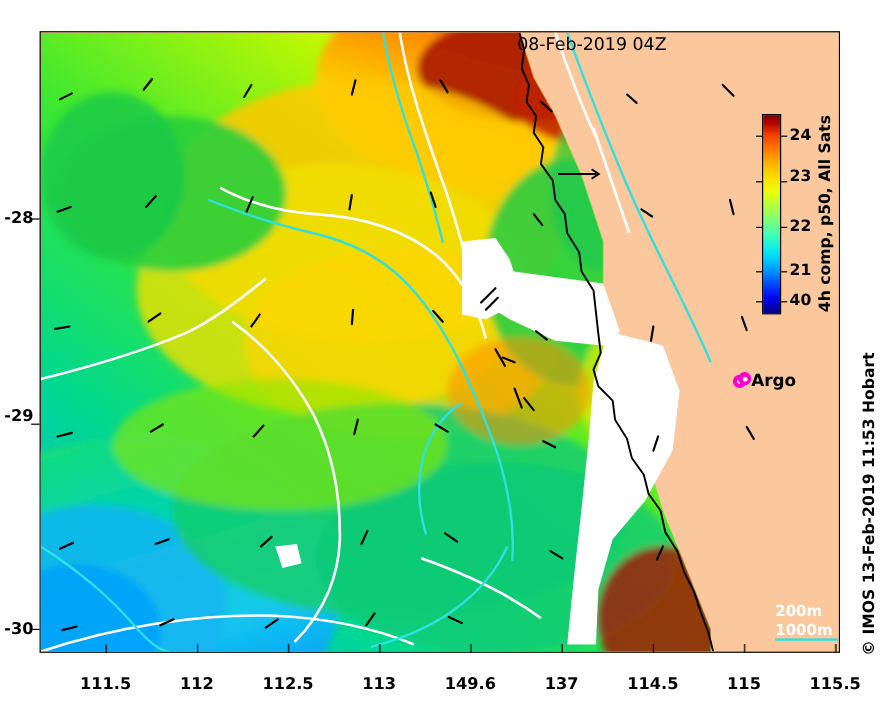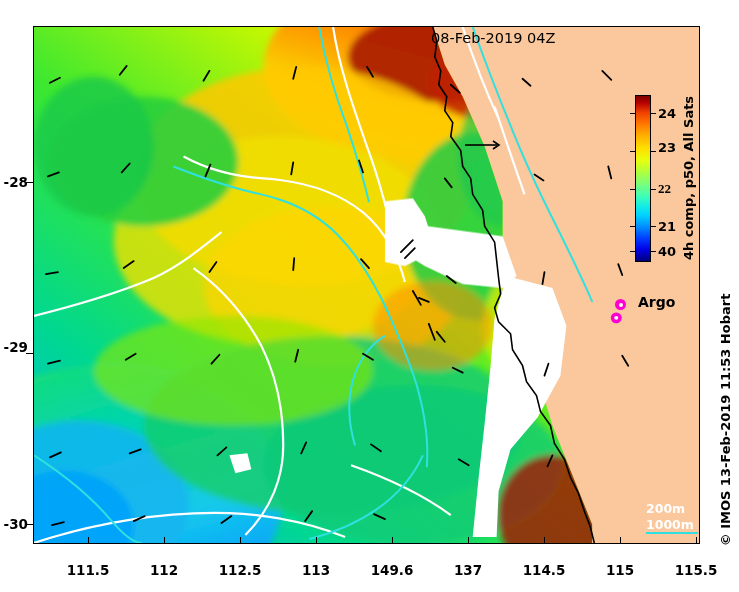--- a/index.html
+++ b/index.html
@@ -39,22 +39,22 @@
           #F04000 90%, #B40000 96%, #7F0000 100%);}
   .cbtick{position:absolute;width:5px;height:1px;background:#000;left:630px;}
   .cbtick2{position:absolute;width:5px;height:1px;background:#000;left:651px;}
   .cblab{position:absolute;left:658px;font-size:13px;font-weight:bold;
          color:#000;transform:translateY(-50%);}
   #cbtitle{position:absolute;left:688px;top:178px;font-size:13px;
            font-weight:bold;color:#000;white-space:nowrap;
            transform:translate(-50%,-50%) rotate(-90deg);}
 
   
-  #argo-legend{position:absolute;left:615px;top:294px;
-               display:flex;align-items:flex-end;gap:12px;}
+  #argo-legend{position:absolute;left:615px;top:310px;
+               display:flex;align-items:flex-start;}
   #argo-dot{width:11px;height:11px;border-radius:50%;
             background:#FF00D0;position:relative;}
   #argo-dot::after{content:"";position:absolute;left:3.5px;top:3.5px;
             width:4px;height:4px;background:#fff;border-radius:50%;}
   #argo-text{font-size:14px;font-weight:bold;color:#000;}
 
   
   #bathy{position:absolute;left:645px;top:500px;font-size:12.5px;
          color:#ffffff;line-height:16px;font-weight:bold;white-space:nowrap;}
   #bathy .c1000{color:#ffffff;}
@@ -297,21 +297,21 @@
   <div class="cbtick" style="top:226px;"></div>
   <div class="cbtick" style="top:251px;"></div>
   <div class="cbtick2" style="top:113px;"></div>
   <div class="cbtick2" style="top:151px;"></div>
   <div class="cbtick2" style="top:189px;"></div>
   <div class="cbtick2" style="top:226px;"></div>
   <div class="cbtick2" style="top:251px;"></div>
 
   <div class="cblab" style="top:113px;">24</div>
   <div class="cblab" style="top:137px;margin-top:10px;">23</div>
-  <div class="cblab" style="top:189px;font-family:Liberation Serif, serif;">22</div>
+  <div class="cblab" style="top:189px;">22</div>
   <div class="cblab" style="top:226px;">21</div>
   <div class="cblab" style="top:251px;">40</div>
 
   <div id="cbtitle">4h comp, p50, All Sats</div>
 
   <div id="argo-legend">
     <div id="argo-dot"></div>
     <div id="argo-text">Argo</div>
   </div>
 

